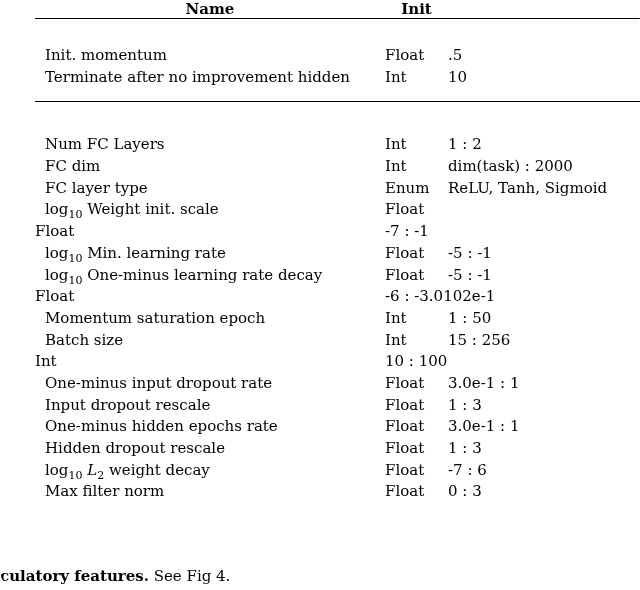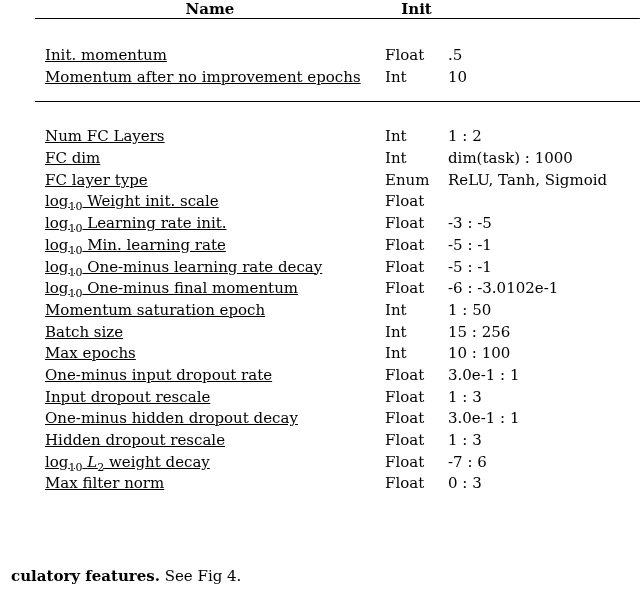--- a/index.html
+++ b/index.html
@@ -31,39 +31,39 @@
     line-height: 17px;
     margin-top: 1px;
   }
   .thead span { text-align: center; }
   .rule {
     height: 1px;
     background: #000000;
   }
   .rule-mid { margin-top: 13px; }
   .section-1 { margin-top: 26px; }
-  .section-2 { margin-top: 24px; }
+  .section-2 { margin-top: 32px; }
   .row {
     height: 21.7px;
     line-height: 21.7px;
     white-space: nowrap;
   }
-  .c-name { padding-left: 10px; text-decoration: underline; }
+  .c-name { padding-left: 10px; }
   sub {
     font-size: 11px;
     line-height: 0;
   }
   .caption {
     position: absolute;
     left: 0;
     top: 566px;
     line-height: 20px;
     white-space: nowrap;
   }
-  .caption b { font-weight: bold; padding-left: 11px; }
+  .caption b { font-weight: bold; }
 </style>
 </head>
 <body>
 
 <div class="page">
   <div class="table">
 
     <div class="thead">
       <span class="h-name">Name</span>
       <span class="h-type">Init</span>
@@ -71,95 +71,92 @@
 
     <div class="rule"></div>
 
     <div class="section-1">
         <div class="row">
           <span class="c-name">Init. momentum</span>
           <span class="c-type">Float</span>
           <span class="c-range">.5</span>
         </div>
         <div class="row">
-          <span class="c-name">Momentum after no improvement epochs</span>
+          <span class="c-name">Terminate after no improvement hidden</span>
           <span class="c-type">Int</span>
           <span class="c-range">10</span>
         </div>
       </div>
 
     <div class="rule rule-mid"></div>
 
     <div class="section-2">
         <div class="row">
           <span class="c-name">Num FC Layers</span>
           <span class="c-type">Int</span>
           <span class="c-range">1 : 2</span>
         </div>
         <div class="row">
           <span class="c-name">FC dim</span>
           <span class="c-type">Int</span>
-          <span class="c-range">dim(task) : 1000</span>
+          <span class="c-range">dim(task) : 2000</span>
         </div>
         <div class="row">
           <span class="c-name">FC layer type</span>
           <span class="c-type">Enum</span>
           <span class="c-range">ReLU, Tanh, Sigmoid</span>
         </div>
         <div class="row">
           <span class="c-name">log<sub>10</sub> Weight init. scale</span>
           <span class="c-type">Float</span>
         </div>
         <div class="row">
-          <span class="c-name">log<sub>10</sub> Learning rate init.</span>
           <span class="c-type">Float</span>
-          <span class="c-range">-3 : -5</span>
+          <span class="c-range">-7 : -1</span>
         </div>
         <div class="row">
           <span class="c-name">log<sub>10</sub> Min. learning rate</span>
           <span class="c-type">Float</span>
           <span class="c-range">-5 : -1</span>
         </div>
         <div class="row">
           <span class="c-name">log<sub>10</sub> One-minus learning rate decay</span>
           <span class="c-type">Float</span>
           <span class="c-range">-5 : -1</span>
         </div>
         <div class="row">
-          <span class="c-name">log<sub>10</sub> One-minus final momentum</span>
           <span class="c-type">Float</span>
           <span class="c-range">-6 : -3.0102e-1</span>
         </div>
         <div class="row">
           <span class="c-name">Momentum saturation epoch</span>
           <span class="c-type">Int</span>
           <span class="c-range">1 : 50</span>
         </div>
         <div class="row">
           <span class="c-name">Batch size</span>
           <span class="c-type">Int</span>
           <span class="c-range">15 : 256</span>
         </div>
         <div class="row">
-          <span class="c-name">Max epochs</span>
           <span class="c-type">Int</span>
           <span class="c-range">10 : 100</span>
         </div>
         <div class="row">
           <span class="c-name">One-minus input dropout rate</span>
           <span class="c-type">Float</span>
           <span class="c-range">3.0e-1 : 1</span>
         </div>
         <div class="row">
           <span class="c-name">Input dropout rescale</span>
           <span class="c-type">Float</span>
           <span class="c-range">1 : 3</span>
         </div>
         <div class="row">
-          <span class="c-name">One-minus hidden dropout decay</span>
+          <span class="c-name">One-minus hidden epochs rate</span>
           <span class="c-type">Float</span>
           <span class="c-range">3.0e-1 : 1</span>
         </div>
         <div class="row">
           <span class="c-name">Hidden dropout rescale</span>
           <span class="c-type">Float</span>
           <span class="c-range">1 : 3</span>
         </div>
         <div class="row">
           <span class="c-name">log<sub>10</sub> <i>L</i><sub>2</sub> weight decay</span>

